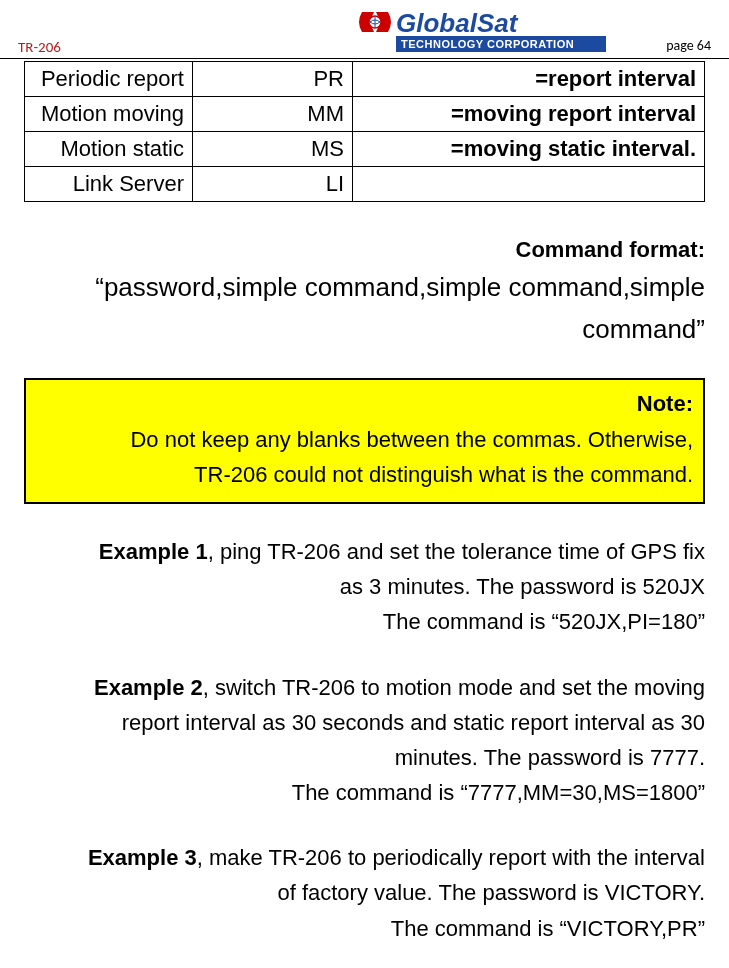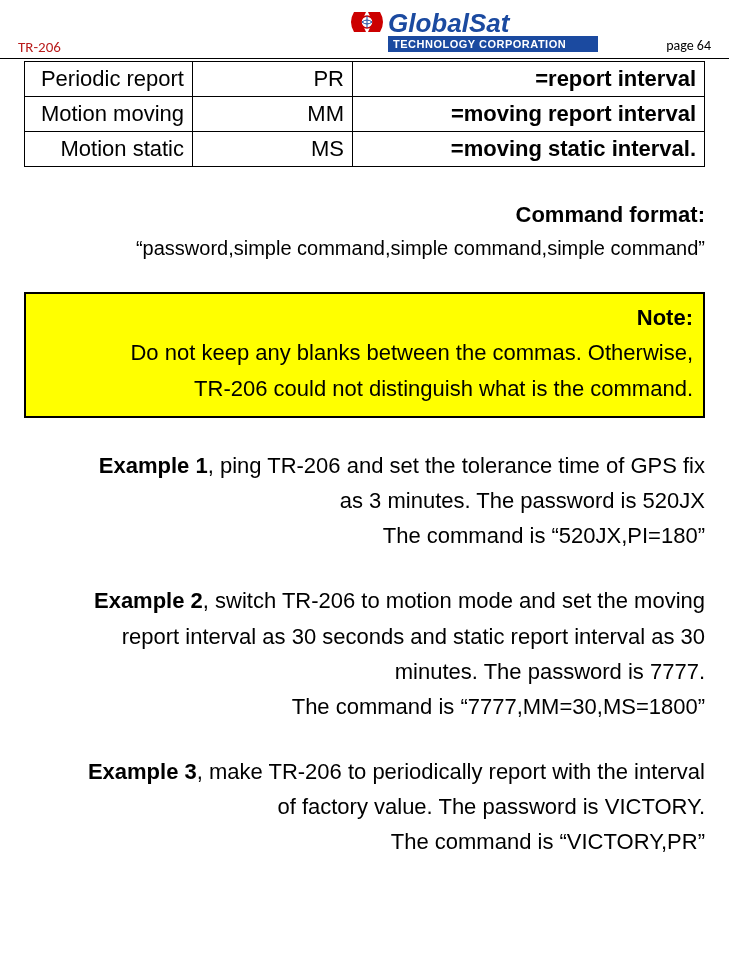--- a/index.html
+++ b/index.html
@@ -24,21 +24,21 @@
       margin-bottom: 2px;
     }
     .doc-code {
       font-size: 15px;
       font-family: Calibri, Arial, sans-serif;
       color: #b91c1c;
     }
     .logo-area {
       display: flex;
       align-items: center;
-      gap: 16px;
+      gap: 8px;
       position: relative;
     }
     .page-num {
       font-size: 14px;
       font-family: Calibri, Arial, sans-serif;
       color: #000;
       margin-left: 12px;
       align-self: flex-end;
       margin-bottom: 2px;
     }
@@ -88,21 +88,21 @@
       margin-top: 28px;
       font-size: 22px;
       line-height: 1.6;
     }
     .example-block {
       margin-top: 30px;
       font-size: 22px;
       line-height: 1.6;
     }
     .para {
-      font-size: 20px;
+      font-size: 26px;
       line-height: 1.6;
     }
   </style>
 </head>
 <body>
 
 <div class="header-section">
   <span class="doc-code">TR-206</span>
   <div class="logo-area">
     <svg class="logo-svg" width="290" height="48" viewBox="0 0 290 48">
@@ -132,20 +132,25 @@
       <tr>
         <td class="col1">Motion moving</td>
         <td class="col2">MM</td>
         <td class="col3">=moving report interval</td>
       </tr>
       <tr>
         <td class="col1">Motion static</td>
         <td class="col2">MS</td>
         <td class="col3">=moving static interval.</td>
       </tr>
+      <tr>
+        <td class="col1">Link Server</td>
+        <td class="col2">LI</td>
+        <td class="col3"></td>
+      </tr>
     </tbody>
   </table>
 
   <div class="section">
     <div class="bold">Command format:</div>
     <div class="para">“password,simple command,simple command,simple command”</div>
   </div>
 
   <div class="note-box">
     <div class="bold">Note:</div>

